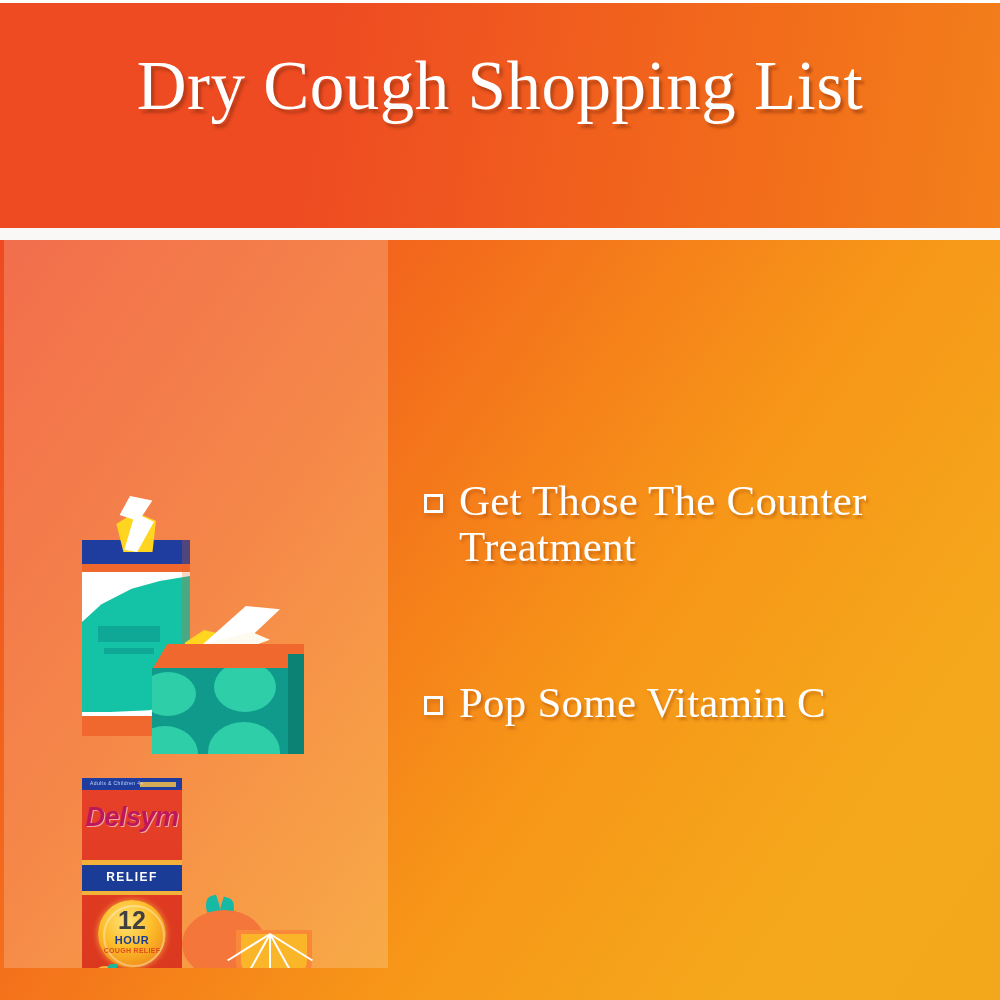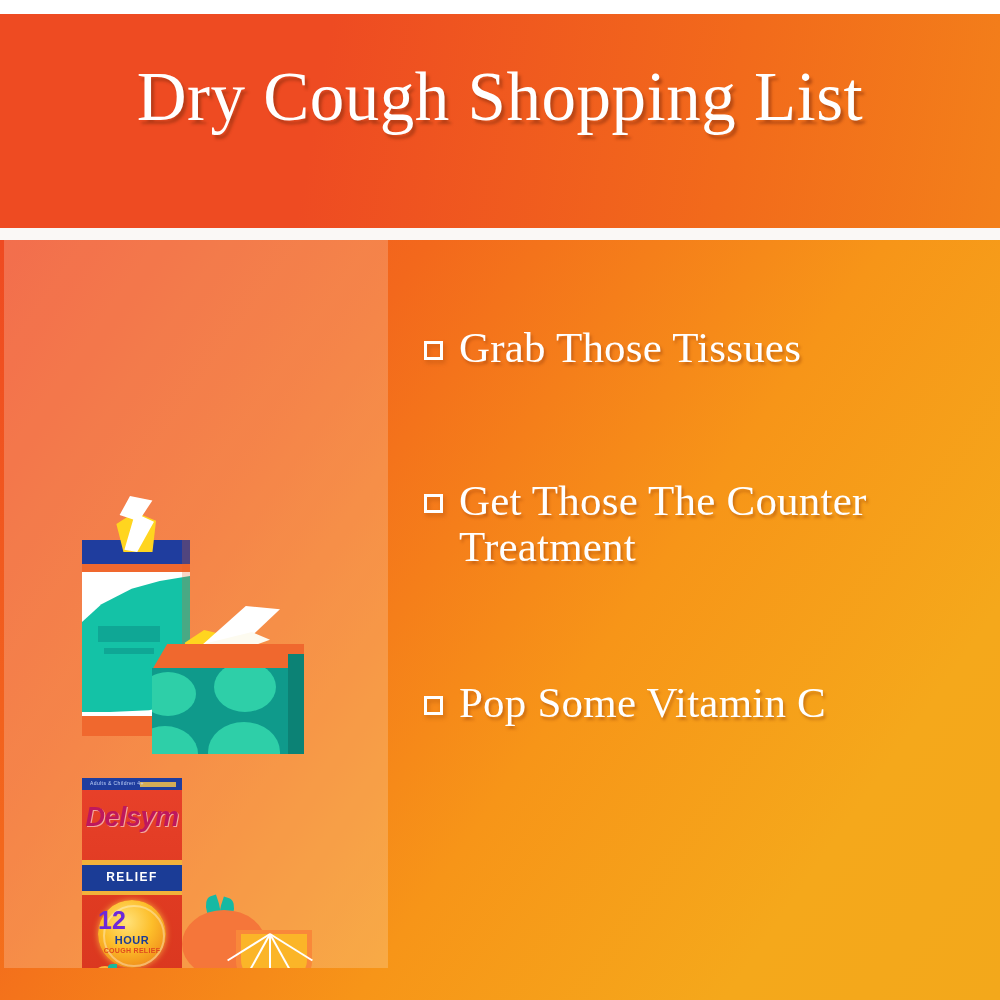--- a/index.html
+++ b/index.html
@@ -18,21 +18,21 @@
     width: 1000px;
     height: 1000px;
     background: #ffffff;
     overflow: hidden;
   }
 
   
   #header {
     position: absolute;
     left: 0;
-    top: 14px;
+    top: 3px;
     width: 1000px;
     height: 228px;
     background: linear-gradient(100deg, #EE4B22 0%, #EE4B22 32%, #F26A1B 72%, #F3801A 100%);
   }
   #title {
     position: absolute;
     left: 0;
     top: 47px;
     width: 1000px;
     text-align: center;
@@ -162,22 +162,22 @@
     font-family:"Liberation Sans", sans-serif; font-weight:bold; font-size:12px; color:#FFFFFF; letter-spacing:1.5px;
   }
   #delsym .gold-band-bot { position:absolute; left:0; top:113px; width:100px; height:4px; background:#F2B23A; }
   #delsym .seal {
     position:absolute; left:16px; top:122px; width:68px; height:68px; border-radius:50%;
     background: radial-gradient(circle at 42% 32%, #FFE27A 0%, #FDBE2A 42%, #F08F1A 78%, #E0761A 100%);
     box-shadow: 0 0 6px rgba(255,200,70,.75);
   }
   #delsym .seal-ring { position:absolute; left:21px; top:127px; width:58px; height:58px; border-radius:50%; border:2px solid rgba(255,255,255,.35); }
   #delsym .seal-12 {
-    position:absolute; left:16px; top:130px; width:68px; text-align:left;
-    font-family:"Liberation Sans", sans-serif; font-weight:bold; font-size:25px; color:#6d28d9; line-height:1;
+    position:absolute; left:16px; top:130px; width:68px; text-align:center;
+    font-family:"Liberation Sans", sans-serif; font-weight:bold; font-size:25px; color:#404040; line-height:1;
   }
   #delsym .seal-hour {
     position:absolute; left:16px; top:156px; width:68px; text-align:center;
     font-family:"Liberation Sans", sans-serif; font-weight:bold; font-size:11px; color:#1B3C96; letter-spacing:.5px;
   }
   #delsym .seal-relief {
     position:absolute; left:16px; top:169px; width:68px; text-align:center;
     font-family:"Liberation Sans", sans-serif; font-weight:bold; font-size:7px; color:#E04A1E; letter-spacing:.3px;
   }
   #delsym .mini-orange { position:absolute; left:12px; top:188px; width:22px; height:18px; border-radius:50%;
@@ -319,24 +319,20 @@
       <div class="seg s1"></div>
       <div class="seg s2"></div>
       <div class="seg s3"></div>
       <div class="seg s4"></div>
       <div class="seg s5"></div>
     </div>
 
   </div>
 
   <div id="list">
-    <div class="list-item" id="item-0">
-      <span class="bullet"></span>
-      <span class="item-text">Grab Those Tissues</span>
-    </div>
     <div class="list-item" id="item-1">
       <span class="bullet"></span>
       <span class="item-text">Get Those The Counter Treatment</span>
     </div>
     <div class="list-item" id="item-2">
       <span class="bullet"></span>
       <span class="item-text">Pop Some Vitamin C</span>
     </div>
   </div>
 

